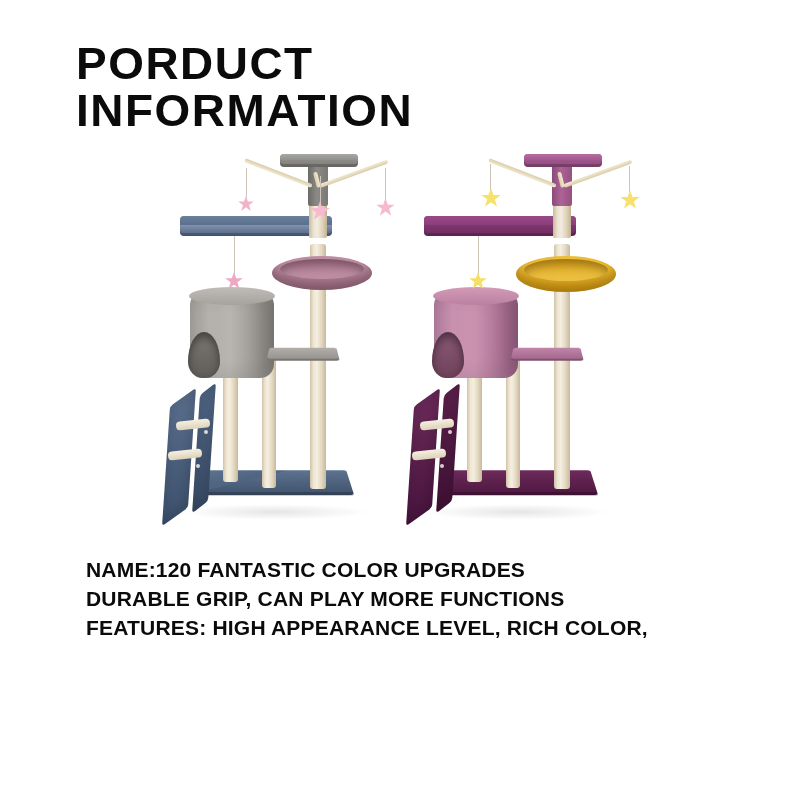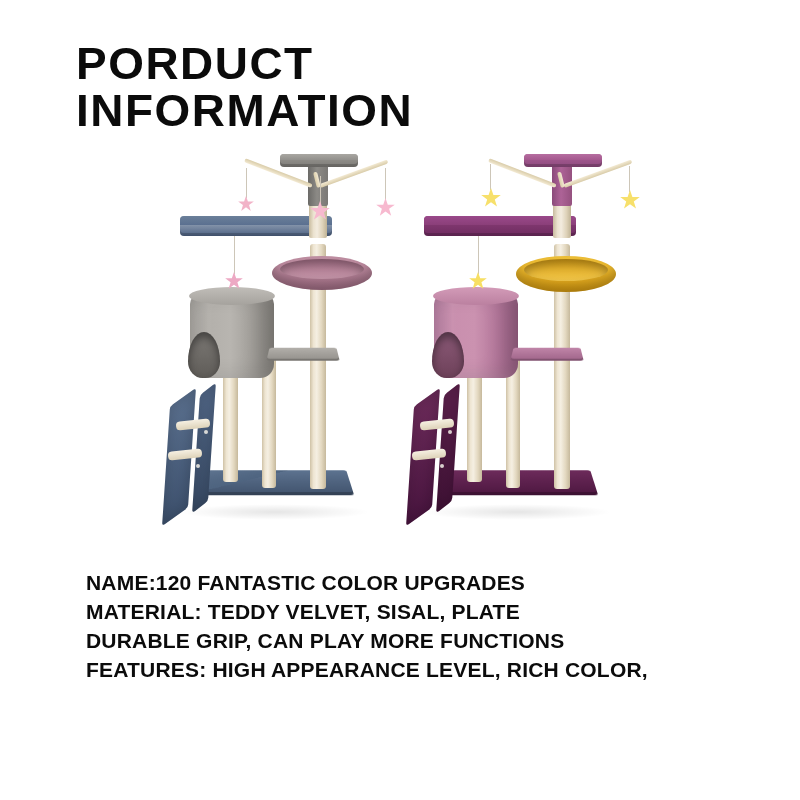--- a/index.html
+++ b/index.html
@@ -138,21 +138,21 @@
   }
   .shadow-ellipse {
     border-radius: 50%;
     background: radial-gradient(ellipse at center, rgba(0,0,0,0.10), rgba(0,0,0,0) 70%);
   }
 
   
   #spec-block {
     position: absolute;
     left: 86px;
-    top: 568px;
+    top: 555px;
     width: 680px;
   }
   .spec-line {
     font-family: "Liberation Sans", sans-serif;
     font-weight: 700;
     font-size: 21px;
     line-height: 29px;
     letter-spacing: 0.2px;
     color: #0b0b0b;
     text-transform: uppercase;
@@ -311,16 +311,15 @@
     <div class="part string" style="left:82px; top:16px; height:26px;"></div>
     <div class="part star" style="left:73px; top:40px; width:20px; height:20px; background:#f7e06b;"></div>
 
     <div class="part string" style="left:221px; top:18px; height:26px;"></div>
     <div class="part star" style="left:212px; top:42px; width:20px; height:20px; background:#f7e06b;"></div>
   </div>
 </div>
 
 <div id="spec-block">
   <div class="spec-line">NAME:120 FANTASTIC COLOR UPGRADES</div>
-  <div class="spec-line">MATERIAL: TEDDY VELVET, SISAL, PLATE</div>
   <div class="spec-line">DURABLE GRIP, CAN PLAY MORE FUNCTIONS</div>
   <div class="spec-line">FEATURES: HIGH APPEARANCE LEVEL, RICH COLOR,</div>
 </div>
 
 </body></html>

